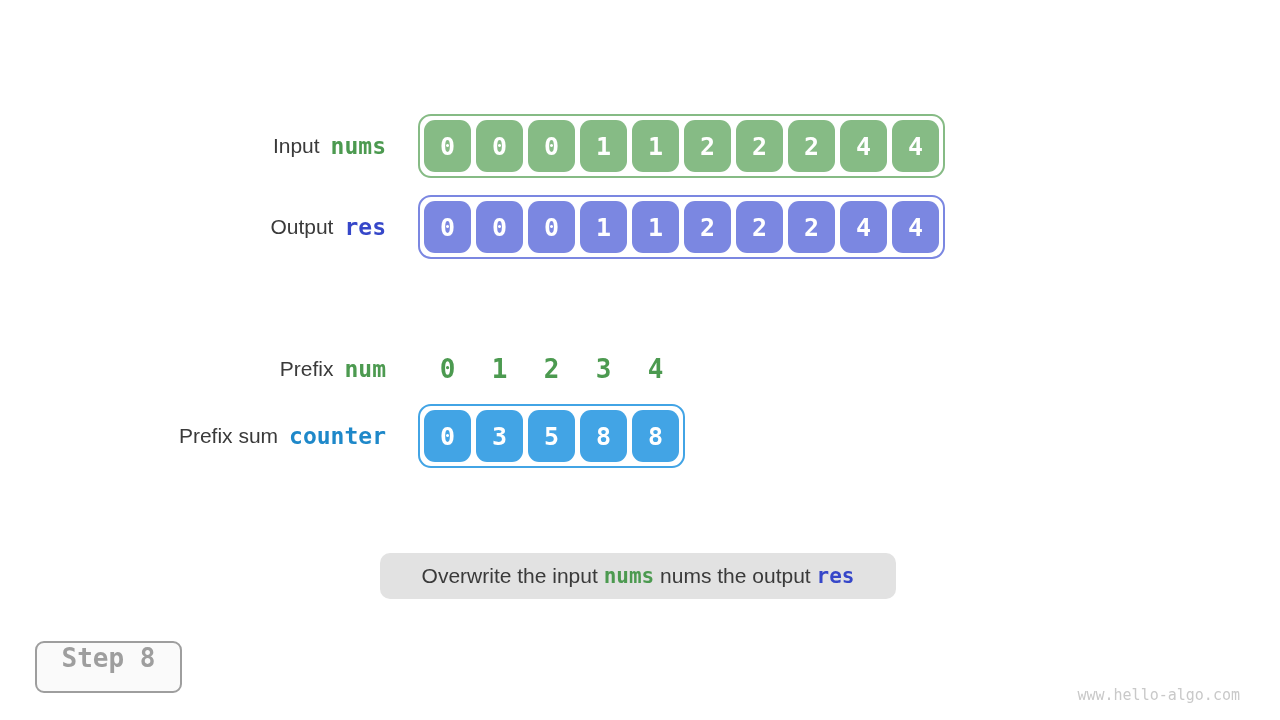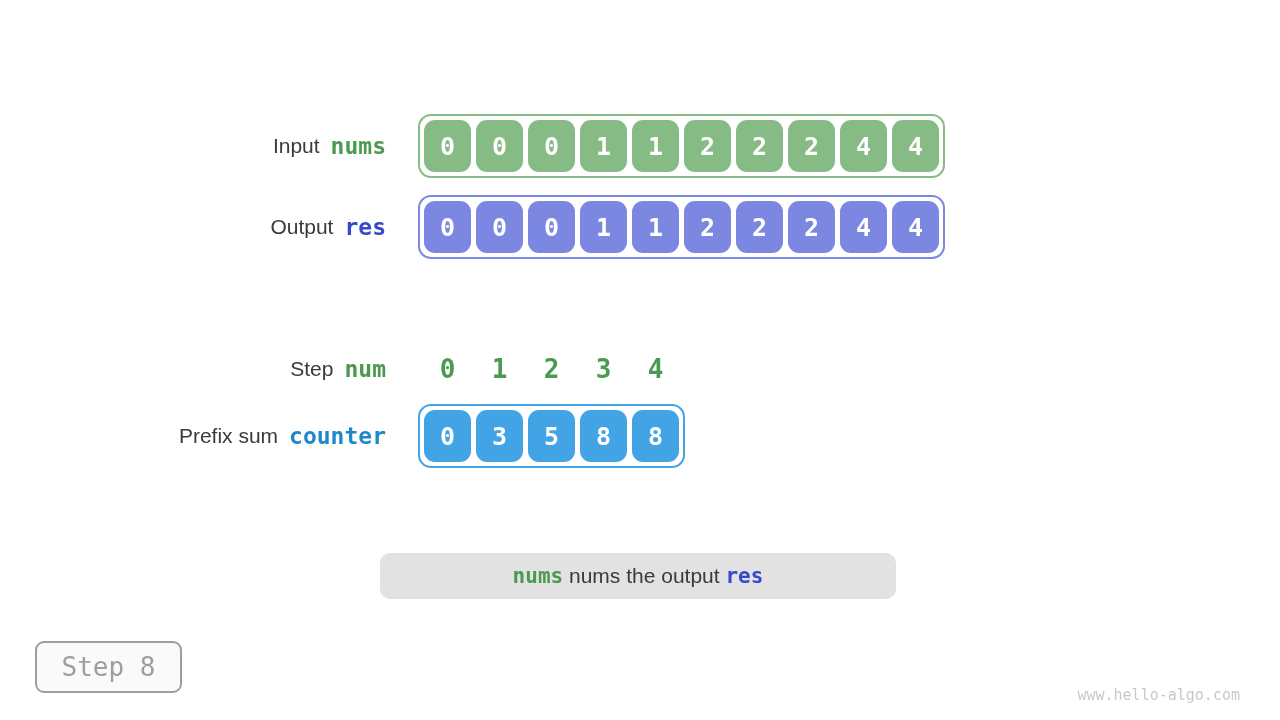--- a/index.html
+++ b/index.html
@@ -68,23 +68,23 @@
     font-family: "DejaVu Sans Mono", monospace; font-weight: bold;
     color: var(--res-text); font-size: 21px;
   }
 
   
   #step-badge {
     position: absolute; left: 35px; top: 641px; width: 147px; height: 52px;
     box-sizing: border-box;
     border: 2px solid var(--step-border); border-radius: 9px;
     background: var(--step-bg);
-    display: flex; align-items: center; justify-content: center;
+    display: flex; justify-content: center;
     color: var(--step-text);
-    font-family: "DejaVu Sans Mono", monospace; font-weight: normal; font-size: 26px;
+    font-family: "DejaVu Sans Mono", monospace; font-weight: bold; font-size: 26px;
   }
 
   
   #watermark {
     position: absolute; right: 40px; top: 686px;
     font-family: "DejaVu Sans Mono", monospace; font-size: 15px;
     color: var(--watermark-text);
   }
 </style>
 </head>
@@ -120,21 +120,21 @@
     <div class="cell cell-purple">1</div>
     <div class="cell cell-purple">1</div>
     <div class="cell cell-purple">2</div>
     <div class="cell cell-purple">2</div>
     <div class="cell cell-purple">2</div>
     <div class="cell cell-purple">4</div>
     <div class="cell cell-purple">4</div>
   </div>
 
 <div class="row-label" style="top:346px;height:46px;">
-  <span>Step</span>
+  <span>Prefix</span>
   <span class="mono var-name var-green">num</span>
 </div>
 <div class="index-cells">
 
 <div class="index-cell">0</div>
     <div class="index-cell">1</div>
     <div class="index-cell">2</div>
     <div class="index-cell">3</div>
     <div class="index-cell">4</div>
   </div>
@@ -147,19 +147,19 @@
 
 <div class="cell cell-blue">0</div>
     <div class="cell cell-blue">3</div>
     <div class="cell cell-blue">5</div>
     <div class="cell cell-blue">8</div>
     <div class="cell cell-blue">8</div>
   </div>
 
 <div id="caption">
   
-<span class="cap-part code-green">nums</span><span class="cap-part"> nums the output </span><span class="cap-part code-blue">res</span></div>
+<span class="cap-part">Overwrite the input </span><span class="cap-part code-green">nums</span><span class="cap-part"> nums the output </span><span class="cap-part code-blue">res</span></div>
 
 <div id="step-badge">
   <span>Step 8</span>
 </div>
 
 <div id="watermark">www.hello-algo.com</div>
 
 </body></html>

